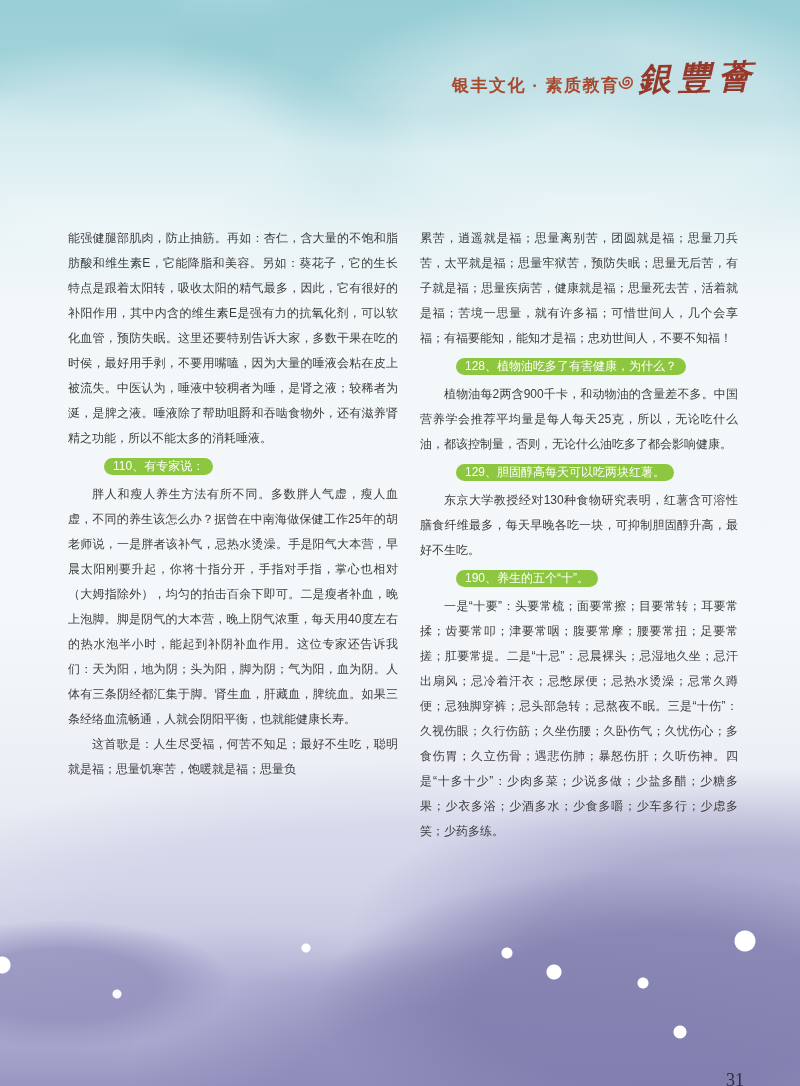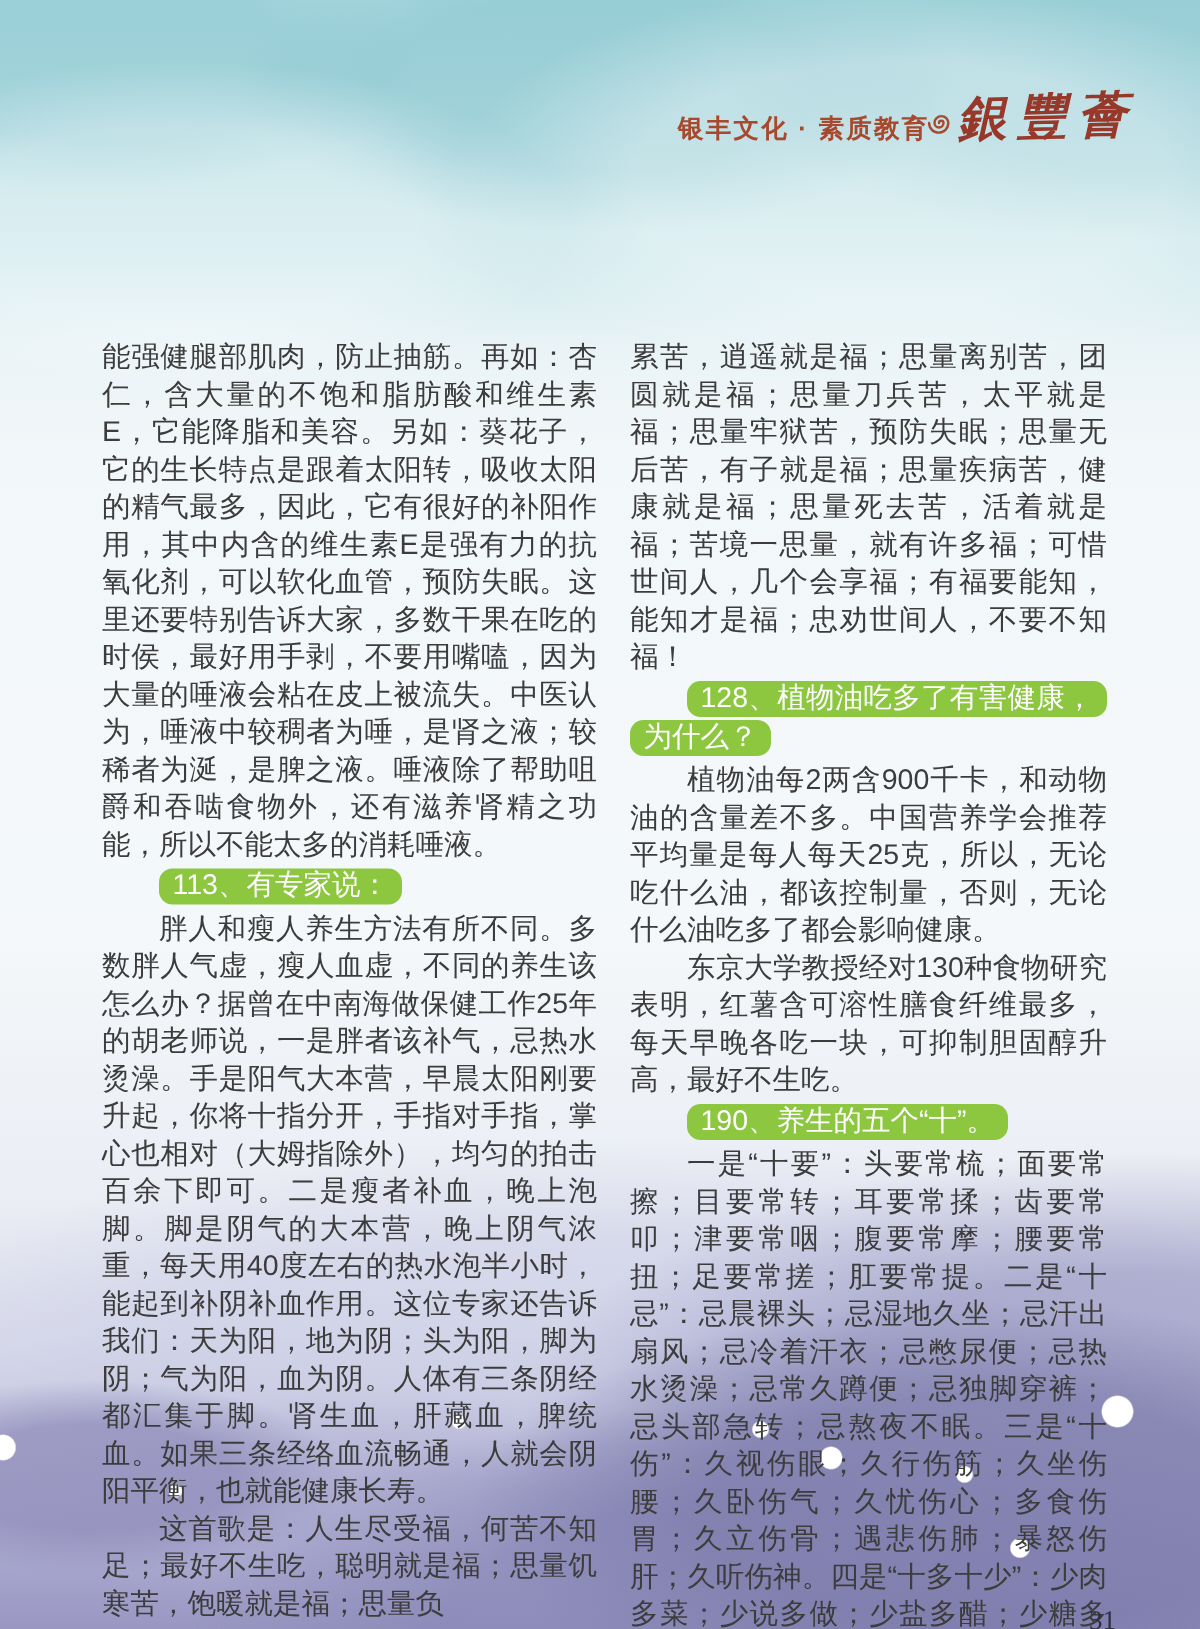--- a/index.html
+++ b/index.html
@@ -45,35 +45,35 @@
   .spiral{position:absolute;left:616px;top:72px;width:20px;height:20px;}
   .logo{
     position:absolute;left:638px;top:56px;
     font-family:"Liberation Serif","DejaVu Serif",serif;
     font-style:italic;font-weight:bold;
     font-size:33px;letter-spacing:7px;color:#96392b;
     transform:rotate(-1.5deg);
   }
   .col{
     position:absolute;top:226px;
-    font-size:19px;line-height:25px;
+    font-size:12px;line-height:25px;
     text-align:justify;word-break:break-all;
     color:#3c3c3c;
   }
   .col-left{left:68px;width:330px;}
   .col-right{left:420px;width:318px;}
   .para{margin:0;}
   .para.indent{text-indent:2em;}
   .head-line{
     text-indent:2em;margin:2px 0 3px;line-height:26px;
   }
   .pill{
     background:#8dc63f;color:#ffffff;
     padding:1px 9px 2px;border-radius:9px;
-    box-decoration-break:clone;-webkit-box-decoration-break:clone;
+    box-decoration-break:clone;margin-left:12px;-webkit-box-decoration-break:clone;
   }
   .page-num{
     position:absolute;left:726px;top:1070px;
     font-family:"Liberation Serif","DejaVu Serif",serif;
     font-size:18px;color:#2e2e44;
   }
 </style>
 </head>
 <body>
 
@@ -82,29 +82,30 @@
   <div class="brand">银丰文化 · 素质教育</div>
 
   <svg class="spiral" viewBox="0 0 20 20">
     <path d="M10,10 a1.5,1.5 0 0,1 3,0 a3,3 0 0,1 -6,0 a4.6,4.6 0 0,1 9.2,0 a6.4,6.4 0 0,1 -12.8,0" fill="none" stroke="#a8492e" stroke-width="1.6" stroke-linecap="round"></path>
   </svg>
 
   <div class="logo">銀豐薈</div>
 
   <div class="col col-left">
       <p class="para">能强健腿部肌肉，防止抽筋。再如：杏仁，含大量的不饱和脂肪酸和维生素E，它能降脂和美容。另如：葵花子，它的生长特点是跟着太阳转，吸收太阳的精气最多，因此，它有很好的补阳作用，其中内含的维生素E是强有力的抗氧化剂，可以软化血管，预防失眠。这里还要特别告诉大家，多数干果在吃的时侯，最好用手剥，不要用嘴嗑，因为大量的唾液会粘在皮上被流失。中医认为，唾液中较稠者为唾，是肾之液；较稀者为涎，是脾之液。唾液除了帮助咀爵和吞啮食物外，还有滋养肾精之功能，所以不能太多的消耗唾液。</p>
-      <div class="head-line"><span class="pill">113、有专家说：</span></div>
+      <div class="head-line"><span class="pill">110、有专家说：</span></div>
       <p class="para indent">胖人和瘦人养生方法有所不同。多数胖人气虚，瘦人血虚，不同的养生该怎么办？据曾在中南海做保健工作25年的胡老师说，一是胖者该补气，忌热水烫澡。手是阳气大本营，早晨太阳刚要升起，你将十指分开，手指对手指，掌心也相对（大姆指除外），均匀的拍击百余下即可。二是瘦者补血，晚上泡脚。脚是阴气的大本营，晚上阴气浓重，每天用40度左右的热水泡半小时，能起到补阴补血作用。这位专家还告诉我们：天为阳，地为阴；头为阳，脚为阴；气为阳，血为阴。人体有三条阴经都汇集于脚。肾生血，肝藏血，脾统血。如果三条经络血流畅通，人就会阴阳平衡，也就能健康长寿。</p>
       <p class="para indent">这首歌是：人生尽受福，何苦不知足；最好不生吃，聪明就是福；思量饥寒苦，饱暖就是福；思量负</p>
     </div>
 
   <div class="col col-right">
       <p class="para">累苦，逍遥就是福；思量离别苦，团圆就是福；思量刀兵苦，太平就是福；思量牢狱苦，预防失眠；思量无后苦，有子就是福；思量疾病苦，健康就是福；思量死去苦，活着就是福；苦境一思量，就有许多福；可惜世间人，几个会享福；有福要能知，能知才是福；忠劝世间人，不要不知福！</p>
       <div class="head-line"><span class="pill">128、植物油吃多了有害健康，为什么？</span></div>
       <p class="para indent">植物油每2两含900千卡，和动物油的含量差不多。中国营养学会推荐平均量是每人每天25克，所以，无论吃什么油，都该控制量，否则，无论什么油吃多了都会影响健康。</p>
+      <div class="head-line"><span class="pill">129、胆固醇高每天可以吃两块红薯。</span></div>
       <p class="para indent">东京大学教授经对130种食物研究表明，红薯含可溶性膳食纤维最多，每天早晚各吃一块，可抑制胆固醇升高，最好不生吃。</p>
       <div class="head-line"><span class="pill">190、养生的五个“十”。</span></div>
       <p class="para indent">一是“十要”：头要常梳；面要常擦；目要常转；耳要常揉；齿要常叩；津要常咽；腹要常摩；腰要常扭；足要常搓；肛要常提。二是“十忌”：忌晨裸头；忌湿地久坐；忌汗出扇风；忌冷着汗衣；忌憋尿便；忌热水烫澡；忌常久蹲便；忌独脚穿裤；忌头部急转；忌熬夜不眠。三是“十伤”：久视伤眼；久行伤筋；久坐伤腰；久卧伤气；久忧伤心；多食伤胃；久立伤骨；遇悲伤肺；暴怒伤肝；久听伤神。四是“十多十少”：少肉多菜；少说多做；少盐多醋；少糖多果；少衣多浴；少酒多水；少食多嚼；少车多行；少虑多笑；少药多练。</p>
     </div>
 
   <div class="page-num">31</div>
 
 </div>
 
 </body></html>

